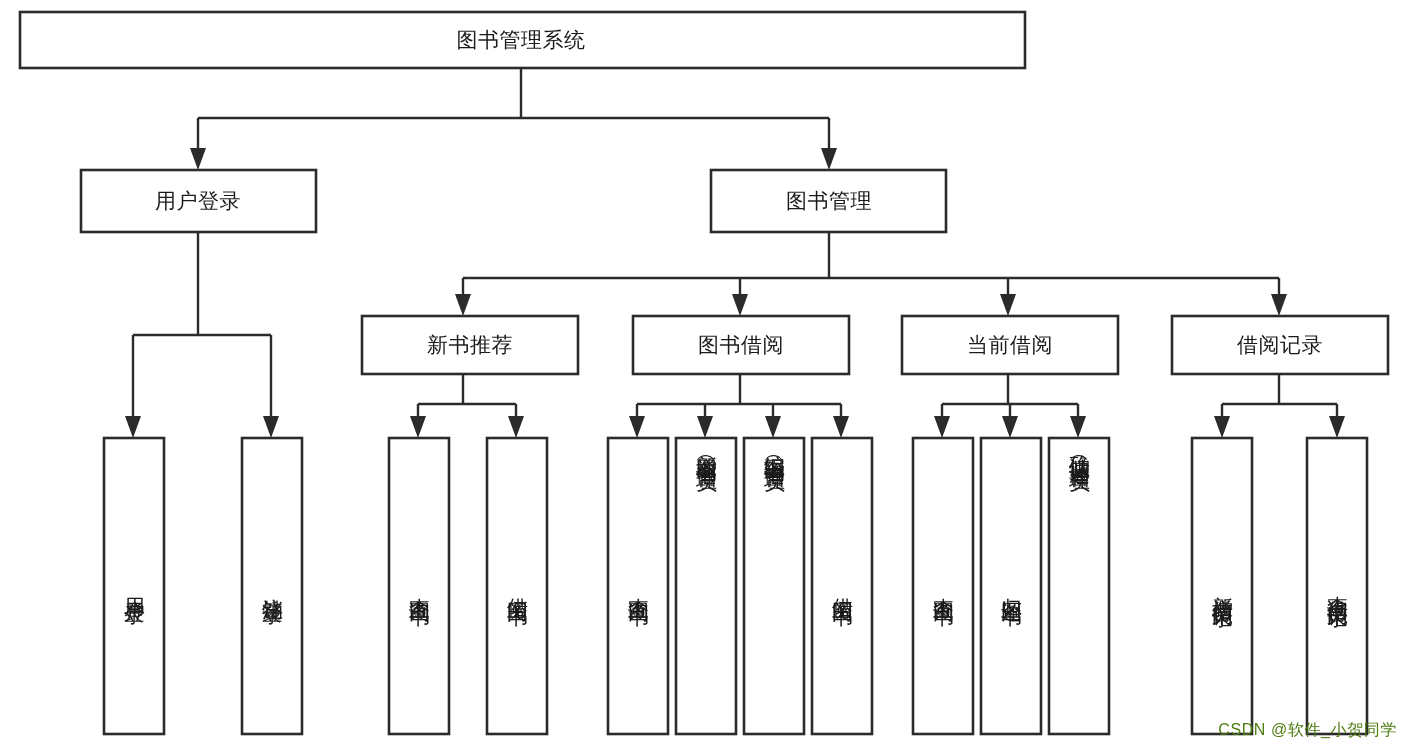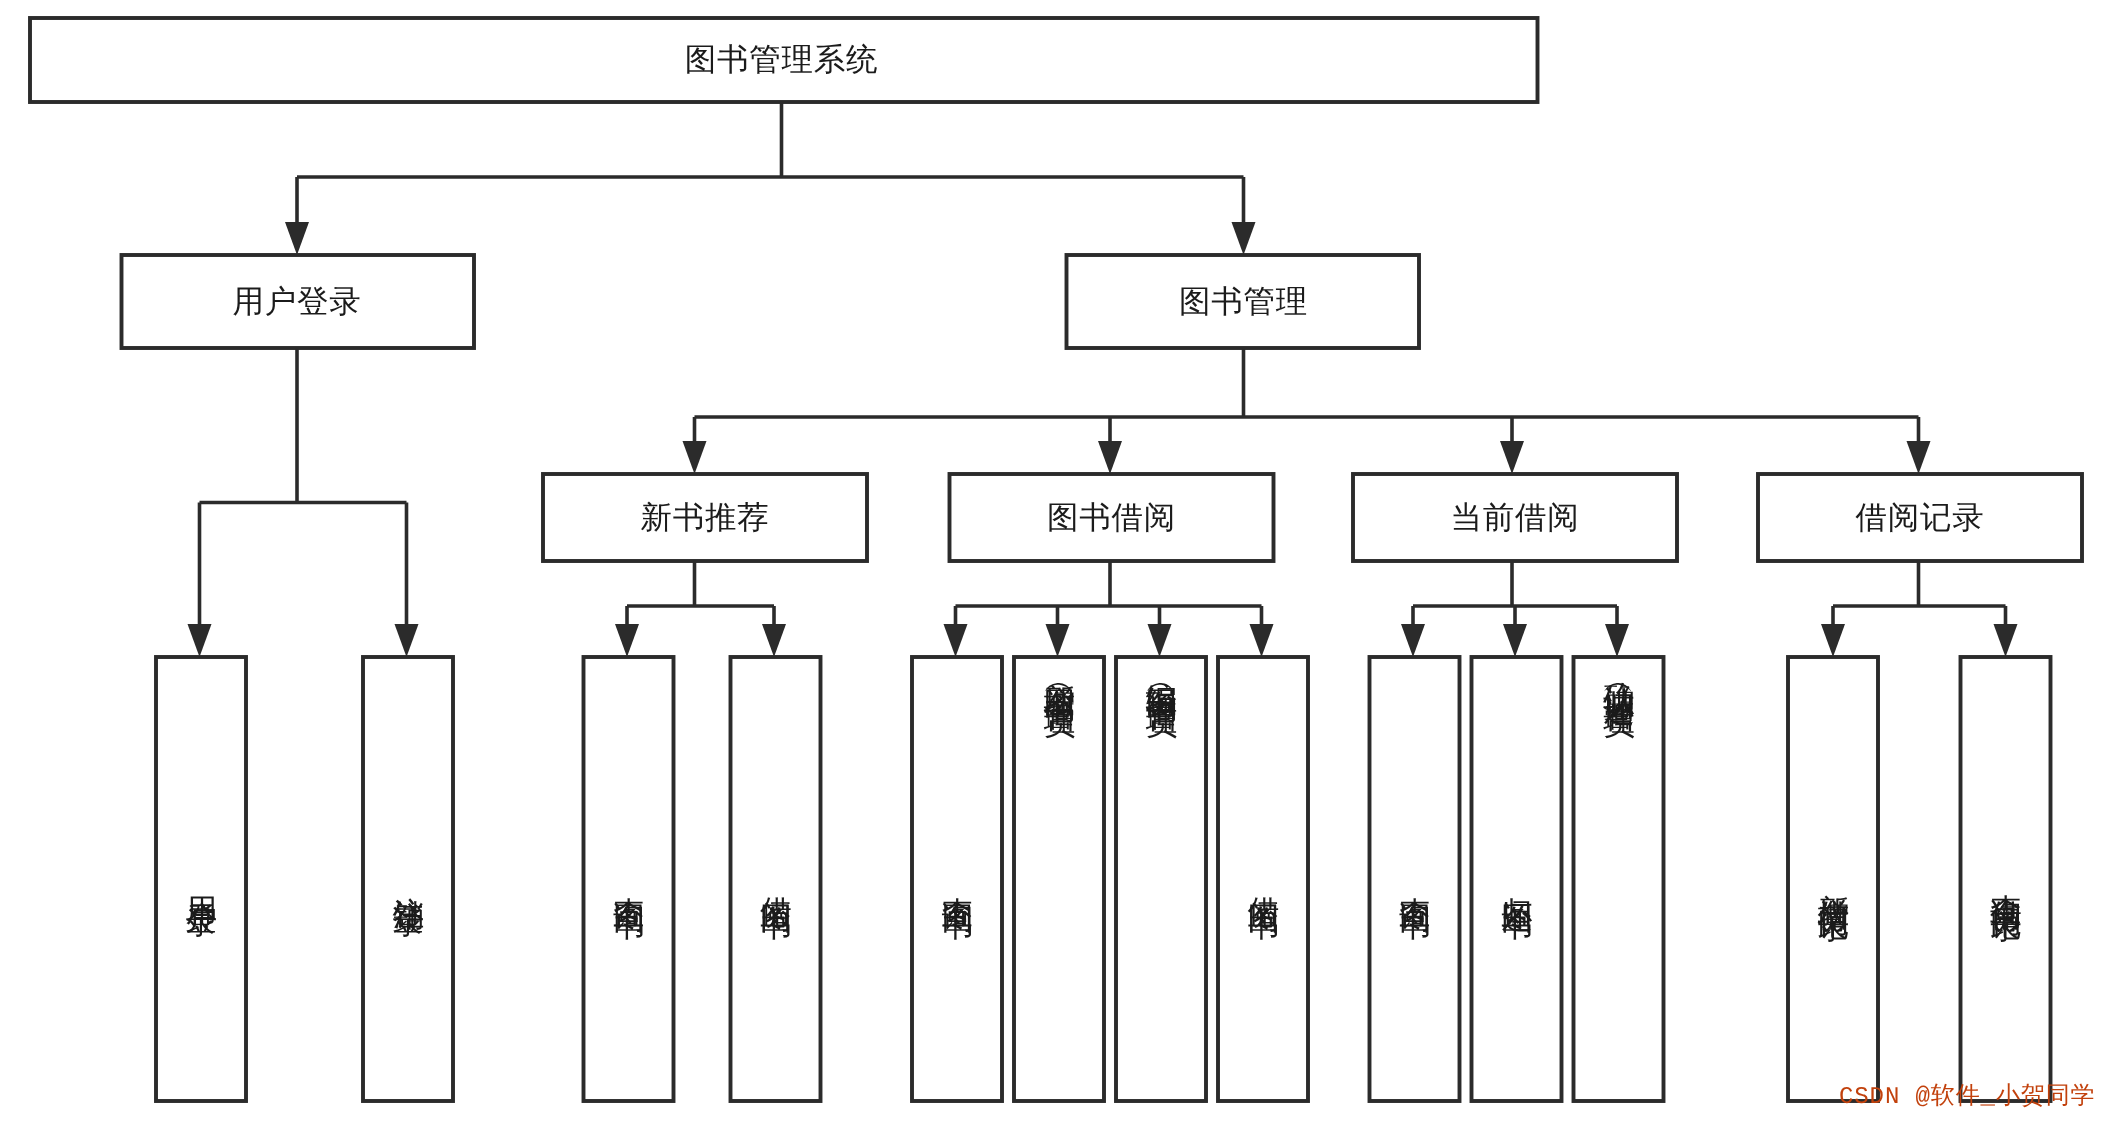--- a/index.html
+++ b/index.html
@@ -66,23 +66,23 @@
     line-height: 1.18;
     color: #1b1b1b;
     letter-spacing: 2.5px;
     white-space: nowrap;
     text-align: center;
   }
   .watermark {
     position: absolute;
     right: 8px;
     bottom: 6px;
-    font-family: Liberation Mono, monospace;
+    font-family: Liberation Sans, sans-serif;
     font-size: 16px;
-    color: #c2410c;
+    color: #4d7c0f;
     letter-spacing: 0.6px;
     white-space: nowrap;
     pointer-events: none;
   }
 </style>
 </head>
 <body>
 
 <div id="diagram-root">
 

